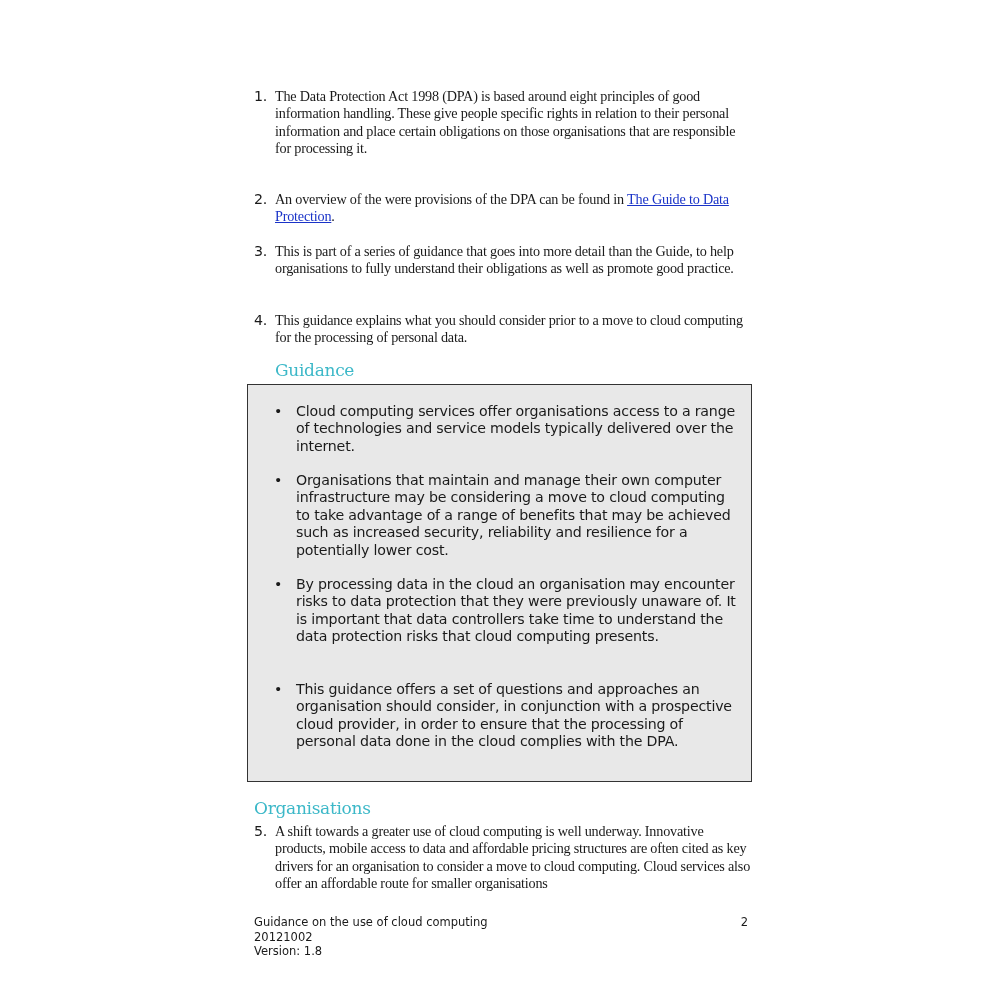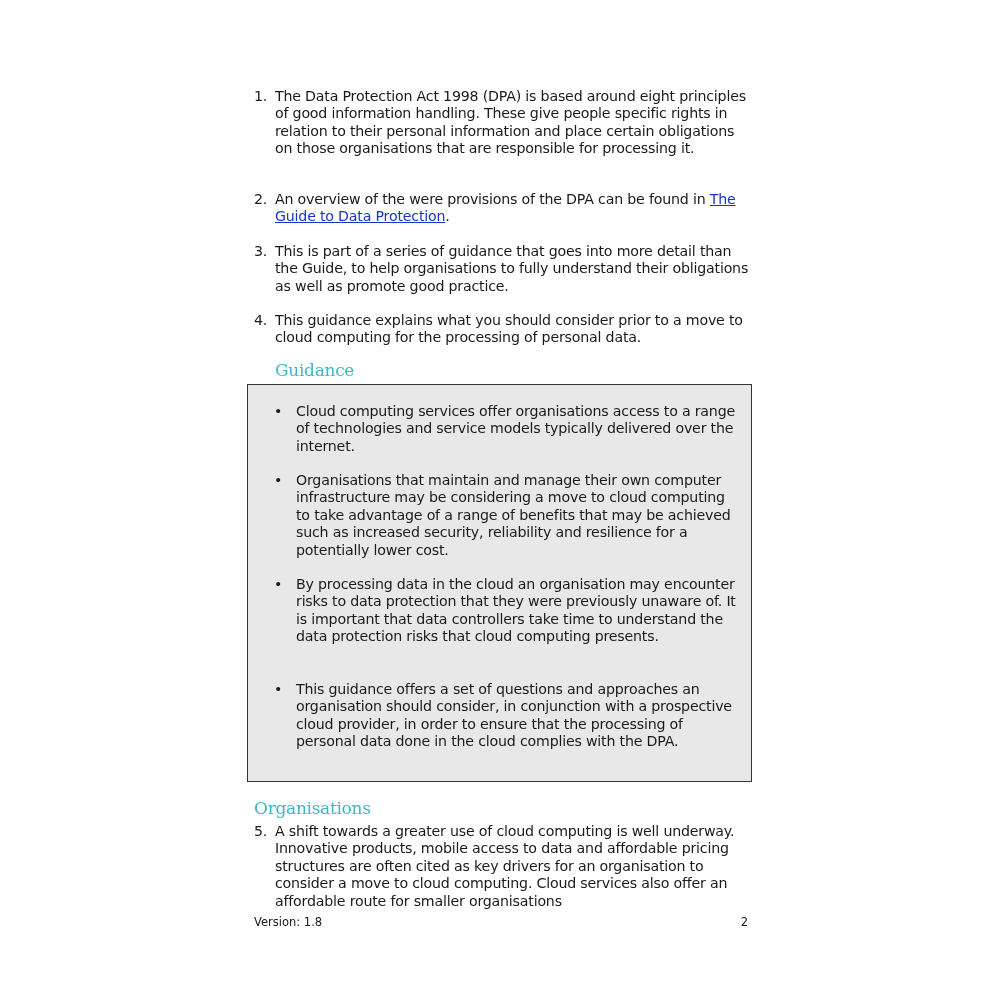--- a/index.html
+++ b/index.html
@@ -3,21 +3,21 @@
 <meta charset="utf-8">
 <style>
   html, body { margin: 0; padding: 0; }
   body {
     width: 1000px; height: 1000px; background: #ffffff; position: relative; overflow: hidden;
     font-family: "DejaVu Sans", sans-serif; color: #1a1a1a;
   }
   .page { position: absolute; left: 0; top: 0; width: 1000px; height: 1000px; }
   .para { position: absolute; left: 254px; width: 500px; font-size: 14.2px; line-height: 17.4px; letter-spacing: -0.2px; }
   .para .num { position: absolute; left: 0; top: 0; }
-  .para .text { margin-left: 21px; display: block; }
+  .para .text { margin-left: 21px; display: block; font-family: Liberation Serif, serif; }
   .link { color: #1a33c8; text-decoration: underline; }
   .heading { position: absolute; font-family: "DejaVu Serif", serif; color: #3cb8c8; font-size: 17px; letter-spacing: -0.3px; }
   .box {
     position: absolute; left: 247px; top: 384px; width: 505px; height: 398px;
     background: #e8e8e8; border: 1px solid #333; box-sizing: border-box;
   }
   .bullet { position: absolute; left: 48px; width: 445px; font-size: 14.2px; line-height: 17.4px; letter-spacing: -0.2px; }
   .bullet .dot { position: absolute; left: -22px; top: 0; }
   .footer { position: absolute; left: 254px; top: 915px; width: 494px; font-size: 11.5px; line-height: 14.5px; }
   .footer .pg { position: absolute; right: 0; top: 0; }
@@ -69,17 +69,19 @@
   </div>
 
   <div class="heading" style="left:254px; top:798px;">Organisations</div>
 
   <div class="para" style="top:823px;">
     <span class="num">5.</span>
     <span class="text">A shift towards a greater use of cloud computing is well underway. Innovative products, mobile access to data and affordable pricing structures are often cited as key drivers for an organisation to consider a move to cloud computing. Cloud services also offer an affordable route for smaller organisations</span>
   </div>
 
   <div class="footer">
+    <div>Guidance on the use of cloud computing</div>
+    <div>20121002</div>
     <div>Version: 1.8</div>
     <span class="pg">2</span>
   </div>
 
 </div>
 
 </body></html>

